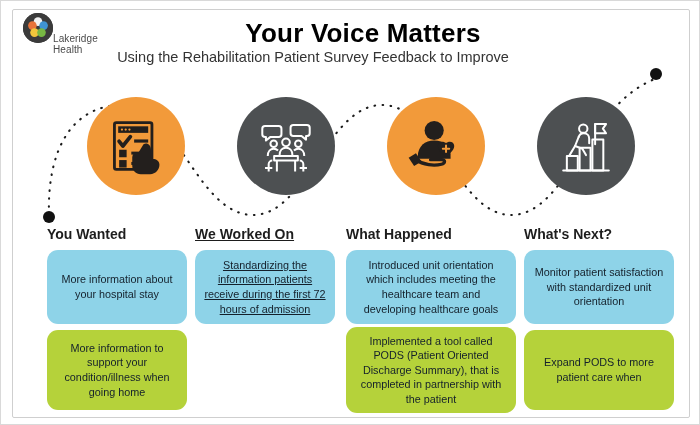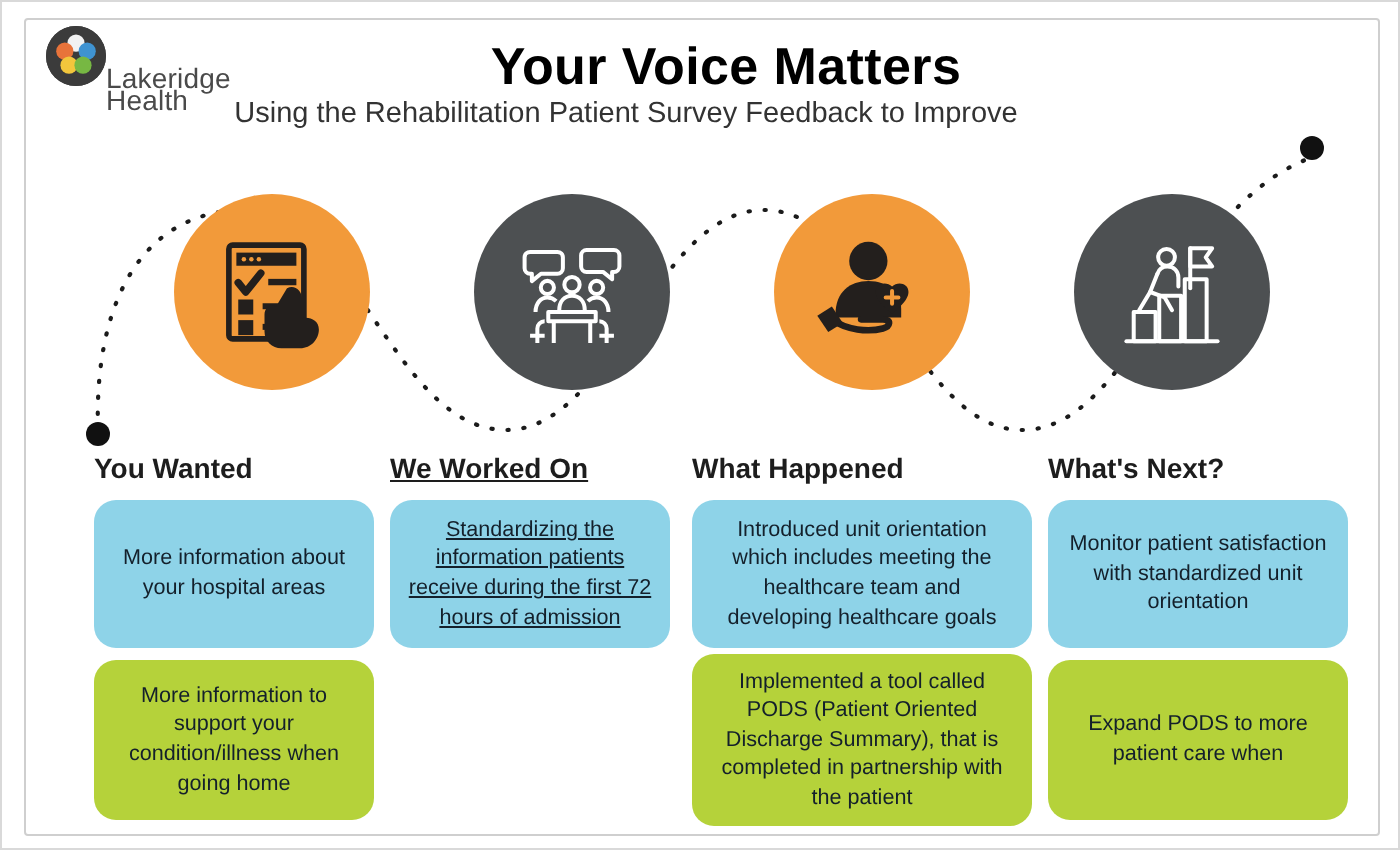--- a/index.html
+++ b/index.html
@@ -27,21 +27,21 @@
   
   #logo-block { position: absolute; left: 22px; top: 12px; width: 92px; height: 50px; }
   .logo-mark {
     position: absolute; left: 0; top: 0;
     width: 30px; height: 30px; border-radius: 50%;
     background: #3b3b3b;
   }
   .logo-mark svg { display: block; }
   .logo-text {
     position: absolute; left: 30px; top: 21px;
-    font-size: 14px; line-height: 10.5px;
+    font-size: 10px; line-height: 10.5px;
     color: #4a4a4a; font-weight: 400; letter-spacing: 0.1px;
     white-space: pre-line;
   }
 
   
   #title {
     position: absolute; left: 12px; top: 17px; width: 700px;
     text-align: center;
     color: #000000;
     font-size: 26px; font-weight: bold;
@@ -210,21 +210,21 @@
         </g>
       </svg>
     </span>
   </div>
 
   <div class="col-header col0">You Wanted</div>
   <div class="col-header col1">We Worked On</div>
   <div class="col-header col2">What Happened</div>
   <div class="col-header col3">What's Next?</div>
 
-  <div class="card blue col0 row-blue">More information about your hospital areas</div>
+  <div class="card blue col0 row-blue">More information about your hospital stay</div>
   <div class="card blue col1 row-blue">Standardizing the information patients receive during the first 72 hours of admission</div>
   <div class="card blue col2 row-blue">Introduced unit orientation which includes meeting the healthcare team and developing healthcare goals</div>
   <div class="card blue col3 row-blue">Monitor patient satisfaction with standardized unit orientation</div>
 
   <div class="card green col0 row-green">More information to support your condition/illness when going home</div>
   <div class="card green col2 tall">Implemented a tool called PODS (Patient Oriented Discharge Summary), that is completed in partnership with the patient</div>
   <div class="card green col3 row-green">Expand PODS to more patient care when</div>
 </div>
 
 </body></html>

